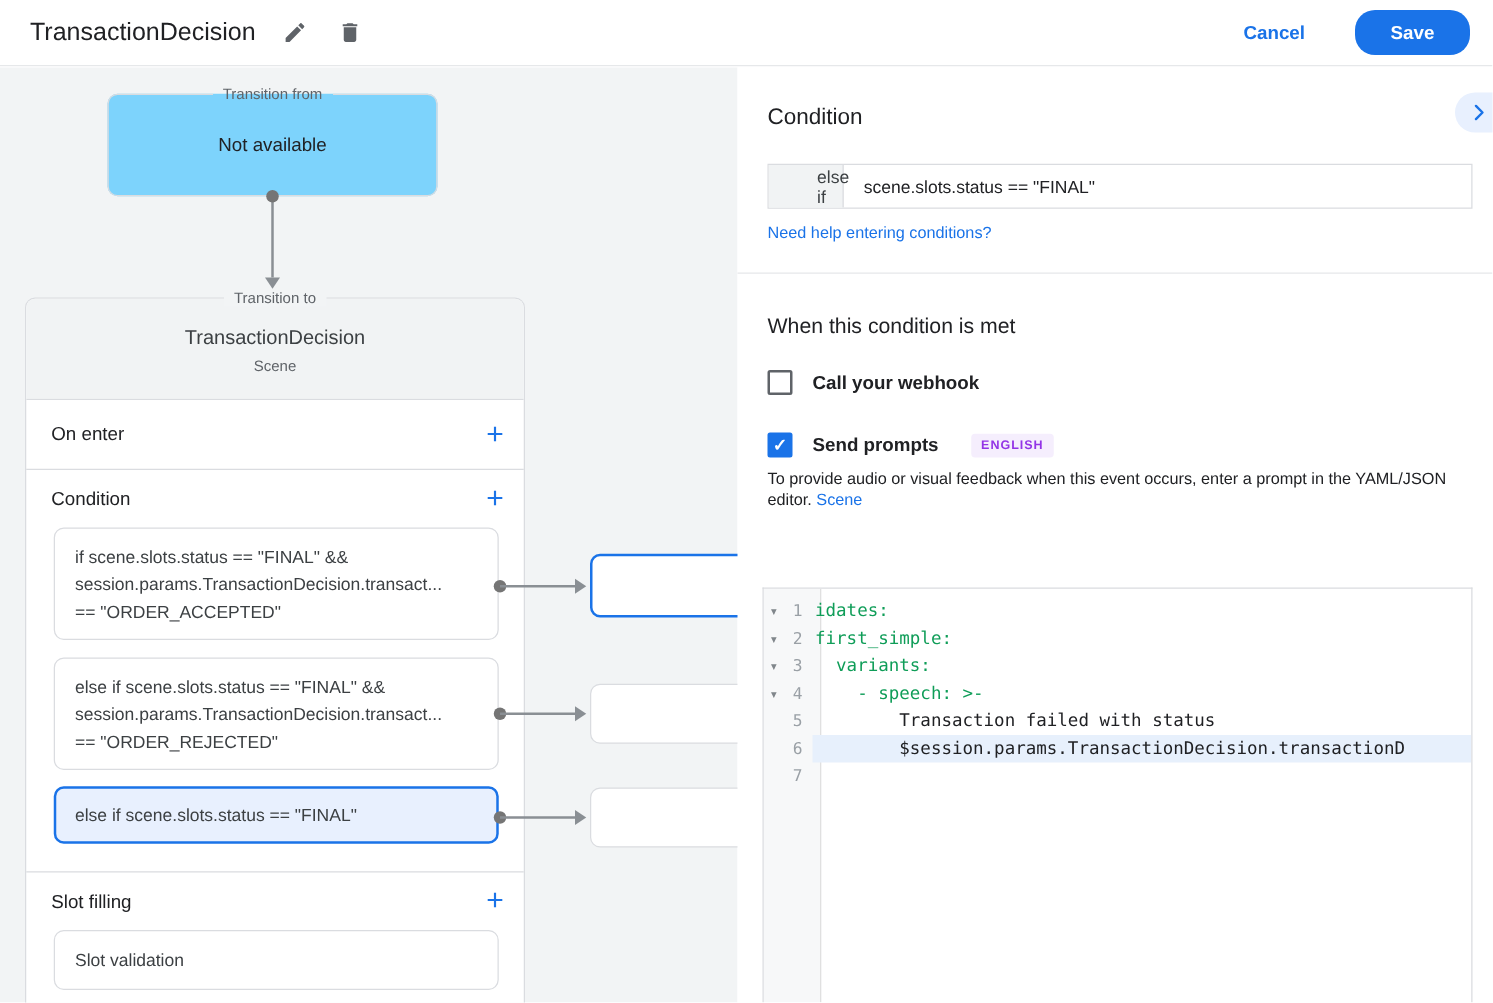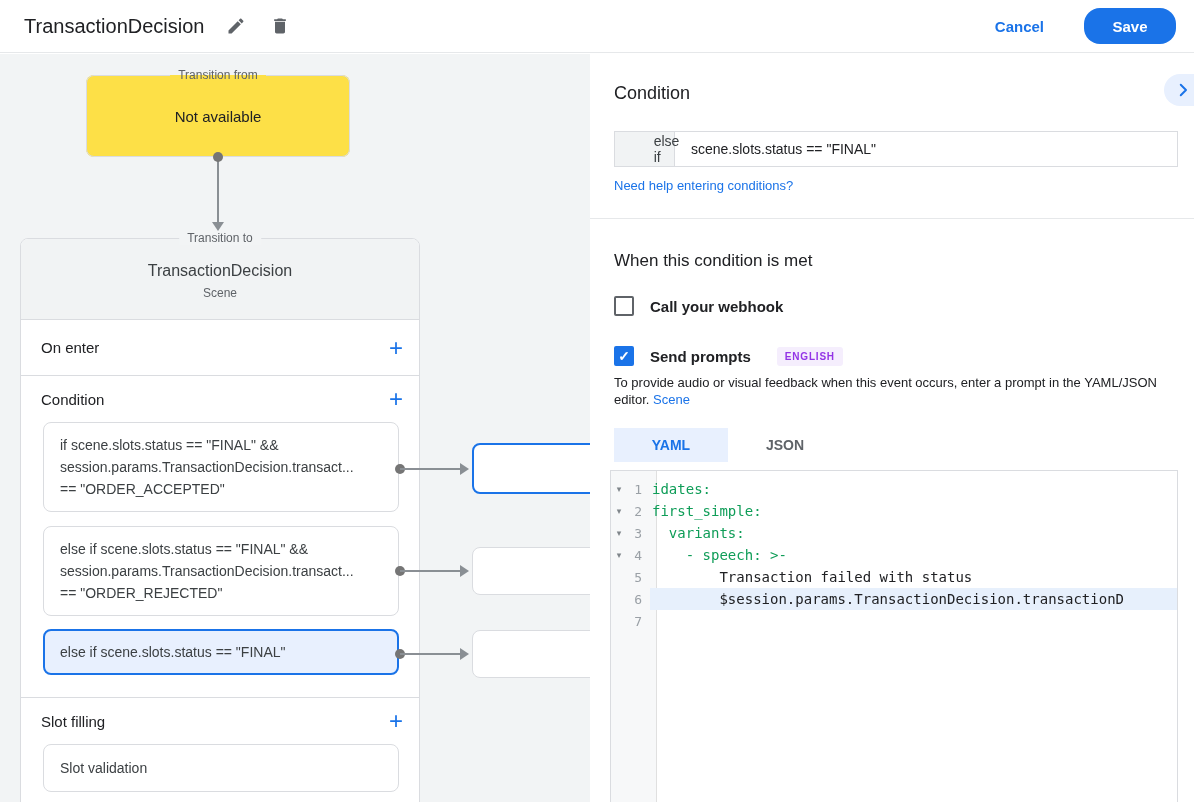--- a/index.html
+++ b/index.html
@@ -17,21 +17,21 @@
   .topbar-spacer { flex:1; }
   .cancel-btn { color:#1a73e8; font-size:15px; font-weight:bold; margin-right:40px; cursor:pointer; }
   .save-btn { width:92px; height:36px; background:#1a73e8; color:#fff; border-radius:16px;
               font-size:15px; font-weight:bold; display:flex; align-items:center;
               justify-content:center; margin-right:18px; cursor:pointer; }
 
   
   .canvas { position:absolute; left:0; top:54px; width:590px; height:748px; background:#f2f4f5; z-index:1; }
 
   fieldset.from-box { position:absolute; left:86px; top:14px; width:264px; height:89px;
-                      background:#fde047; border:1px solid #dadce0; border-radius:8px; }
+                      background:#7dd3fc; border:1px solid #dadce0; border-radius:8px; }
   fieldset.from-box legend { margin:0 auto; padding:0 8px; font-size:12px; color:#5f6368; }
   .from-value { text-align:center; margin-top:26px; font-size:15px; color:#202124; }
 
   .dot { position:absolute; width:10px; height:10px; border-radius:50%; background:#757575; z-index:3; }
   .vline { position:absolute; width:2px; background:#8a8f94; z-index:2; }
   .hline { position:absolute; height:2px; background:#8a8f94; z-index:3; }
   .arrow-down { position:absolute; width:0; height:0; border-left:6px solid transparent;
                 border-right:6px solid transparent; border-top:9px solid #8a8f94; z-index:2; }
   .arrow-right { position:absolute; width:0; height:0; border-top:6px solid transparent;
                  border-bottom:6px solid transparent; border-left:9px solid #8a8f94; z-index:3; }
@@ -225,24 +225,20 @@
   </div>
 
   <div class="check-row" style="top:292px;">
     <div class="checkbox checked">✓</div>
     <div class="check-label">Send prompts</div>
     <div class="lang-badge">ENGLISH</div>
   </div>
 
   <div class="panel-desc"><span>To provide audio or visual feedback when this event occurs, enter a prompt in the YAML/JSON editor.</span> <span class="link">Scene</span></div>
 
-  <div class="tabs">
-    <div class="tab active">YAML</div>
-    <div class="tab inactive">JSON</div>
-  </div>
 
   <div class="editor">
     <div class="gutter-bg"></div>
     <div class="code-lines">
       <div class="code-row">
         <span class="fold-cell">▾</span>
         <span class="num-cell">1</span>
         <span class="code-cell green">idates:</span>
       </div>
       <div class="code-row">

